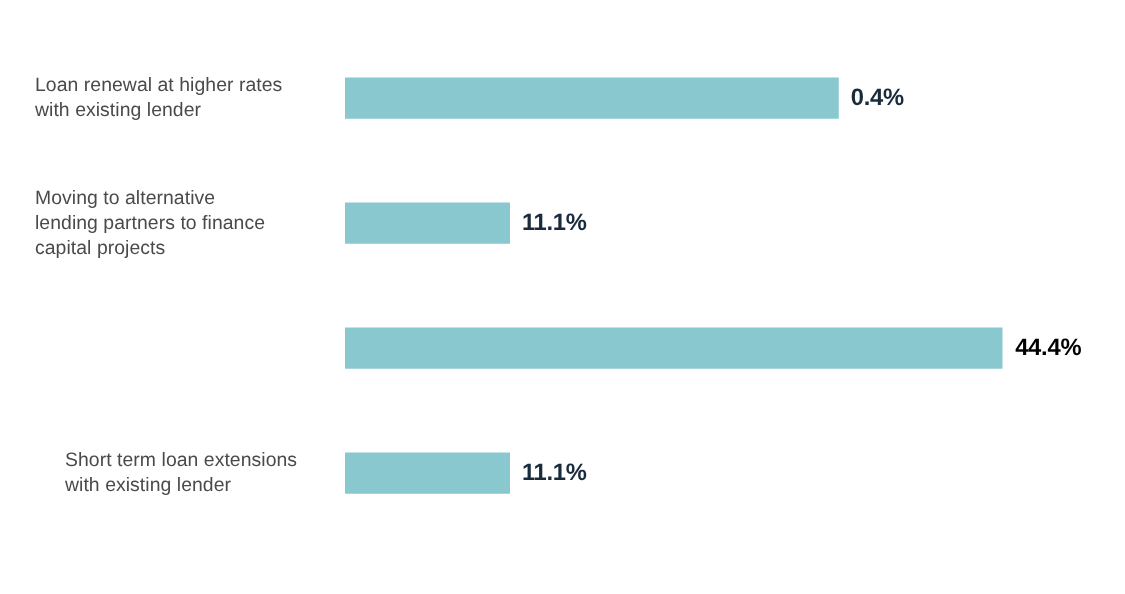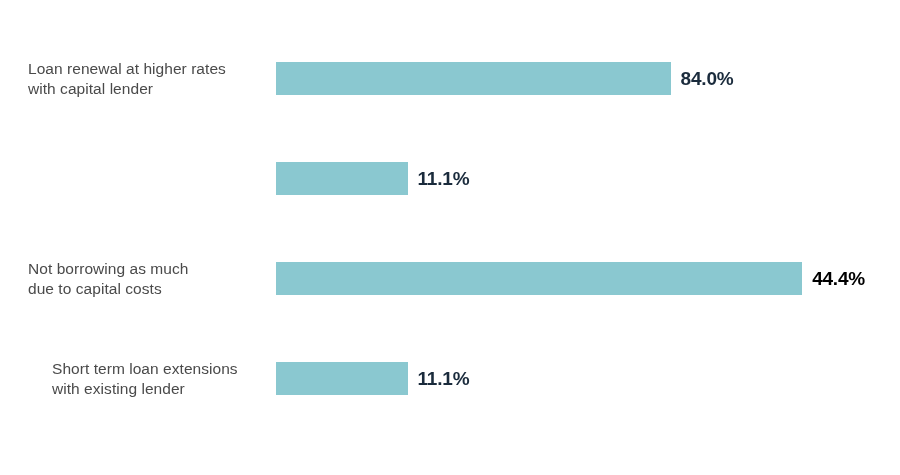--- a/index.html
+++ b/index.html
@@ -69,37 +69,38 @@
     white-space: nowrap;
   }
 </style>
 </head>
 <body>
 
 <div id="chart-root" style="background: rgb(255, 255, 255);">
 
   <div class="bar-row" style="top:62px;">
     <div class="cat-label" style="color: rgb(74, 74, 74);">Loan renewal at higher rates
-with capital lender</div>
+with existing lender</div>
     <div class="bar-track">
       <span class="bar-fill" style="width: 394.605px; background: rgb(138, 200, 208);"></span>
     </div>
-    <div class="value-label" style="left: 680.605px; color: rgb(26, 43, 60);">84.0%</div>
+    <div class="value-label" style="left: 680.605px; color: rgb(26, 43, 60);">0.4%</div>
   </div>
 
   <div class="bar-row" style="top:162px;">
+    <div class="cat-label" style="color: rgb(74, 74, 74);">Moving to alternative
+lending partners to finance
+capital projects</div>
     <div class="bar-track">
       <span class="bar-fill" style="width: 131.535px; background: rgb(138, 200, 208);"></span>
     </div>
     <div class="value-label" style="left: 417.535px; color: rgb(26, 43, 60);">11.1%</div>
   </div>
 
   <div class="bar-row" style="top:262px;">
-    <div class="cat-label" style="color: rgb(74, 74, 74);">Not borrowing as much
-due to capital costs</div>
     <div class="bar-track">
       <span class="bar-fill" style="width: 526.14px; background: rgb(138, 200, 208);"></span>
     </div>
     <div class="value-label" style="left: 812.14px; color: #000000;">44.4%</div>
   </div>
 
   <div class="bar-row" style="top:362px;">
     <div class="cat-label" style="color: rgb(74, 74, 74); margin-left: 24px;">Short term loan extensions
 with existing lender</div>
     <div class="bar-track">

